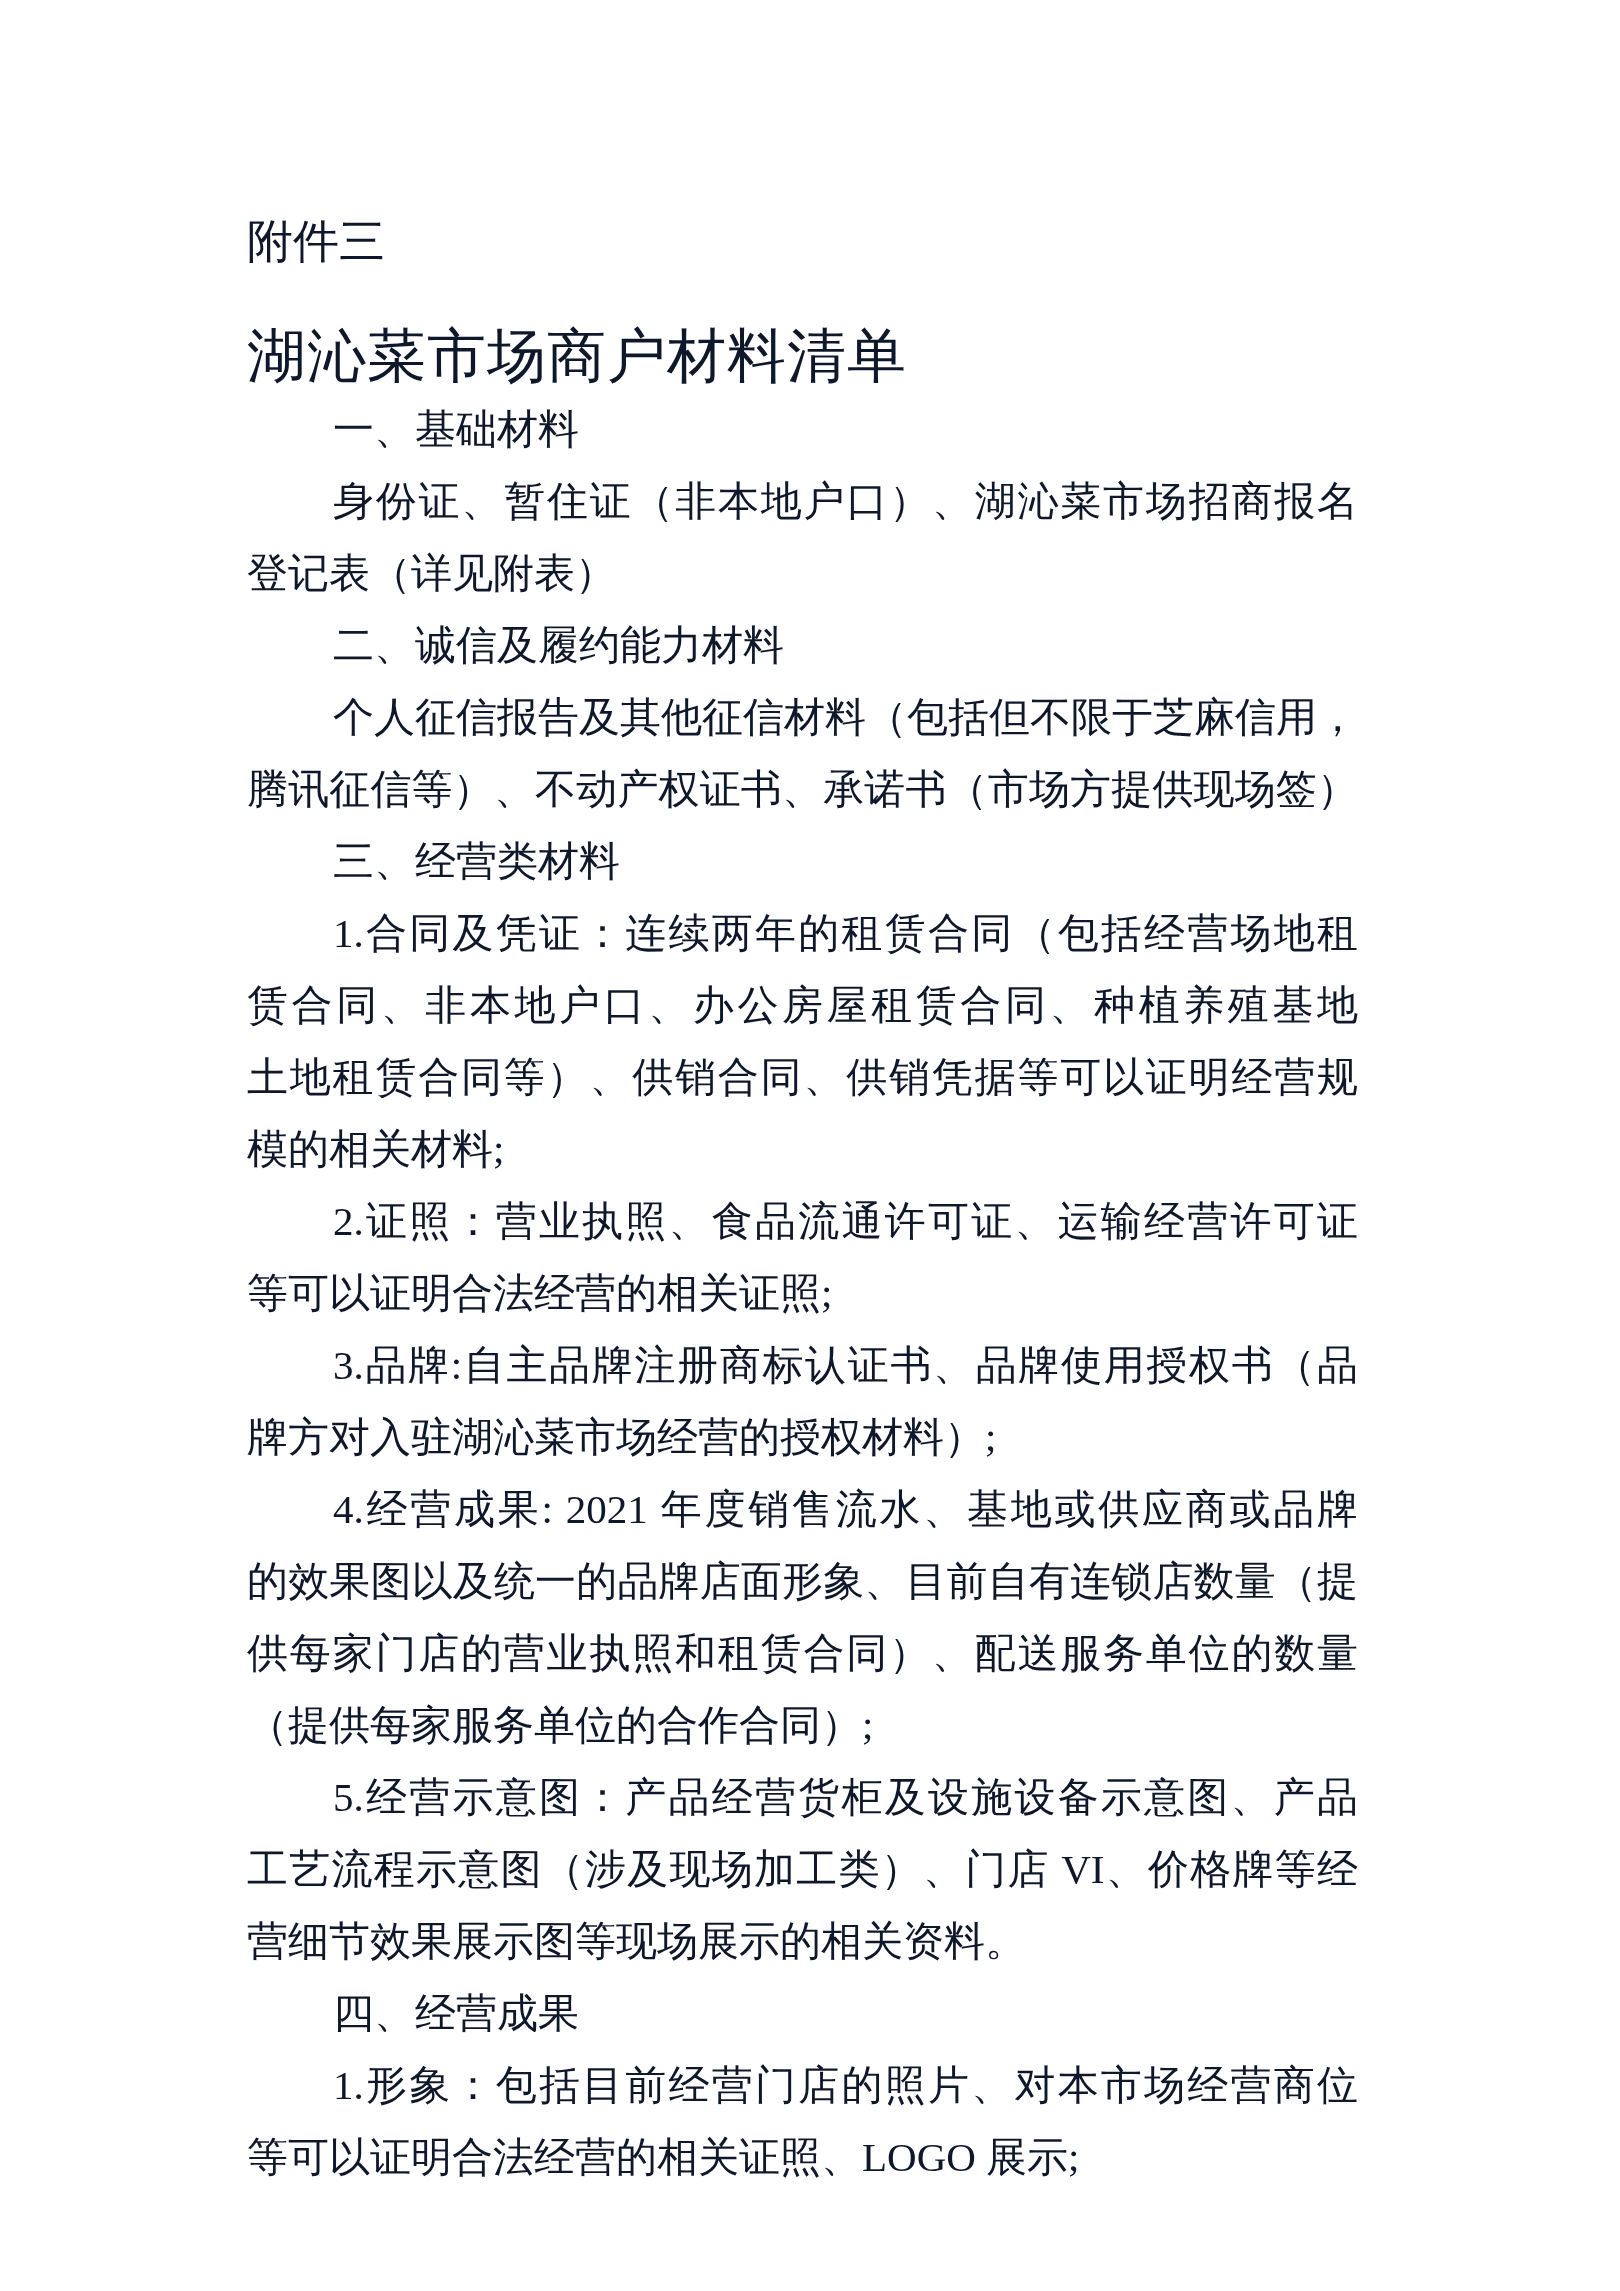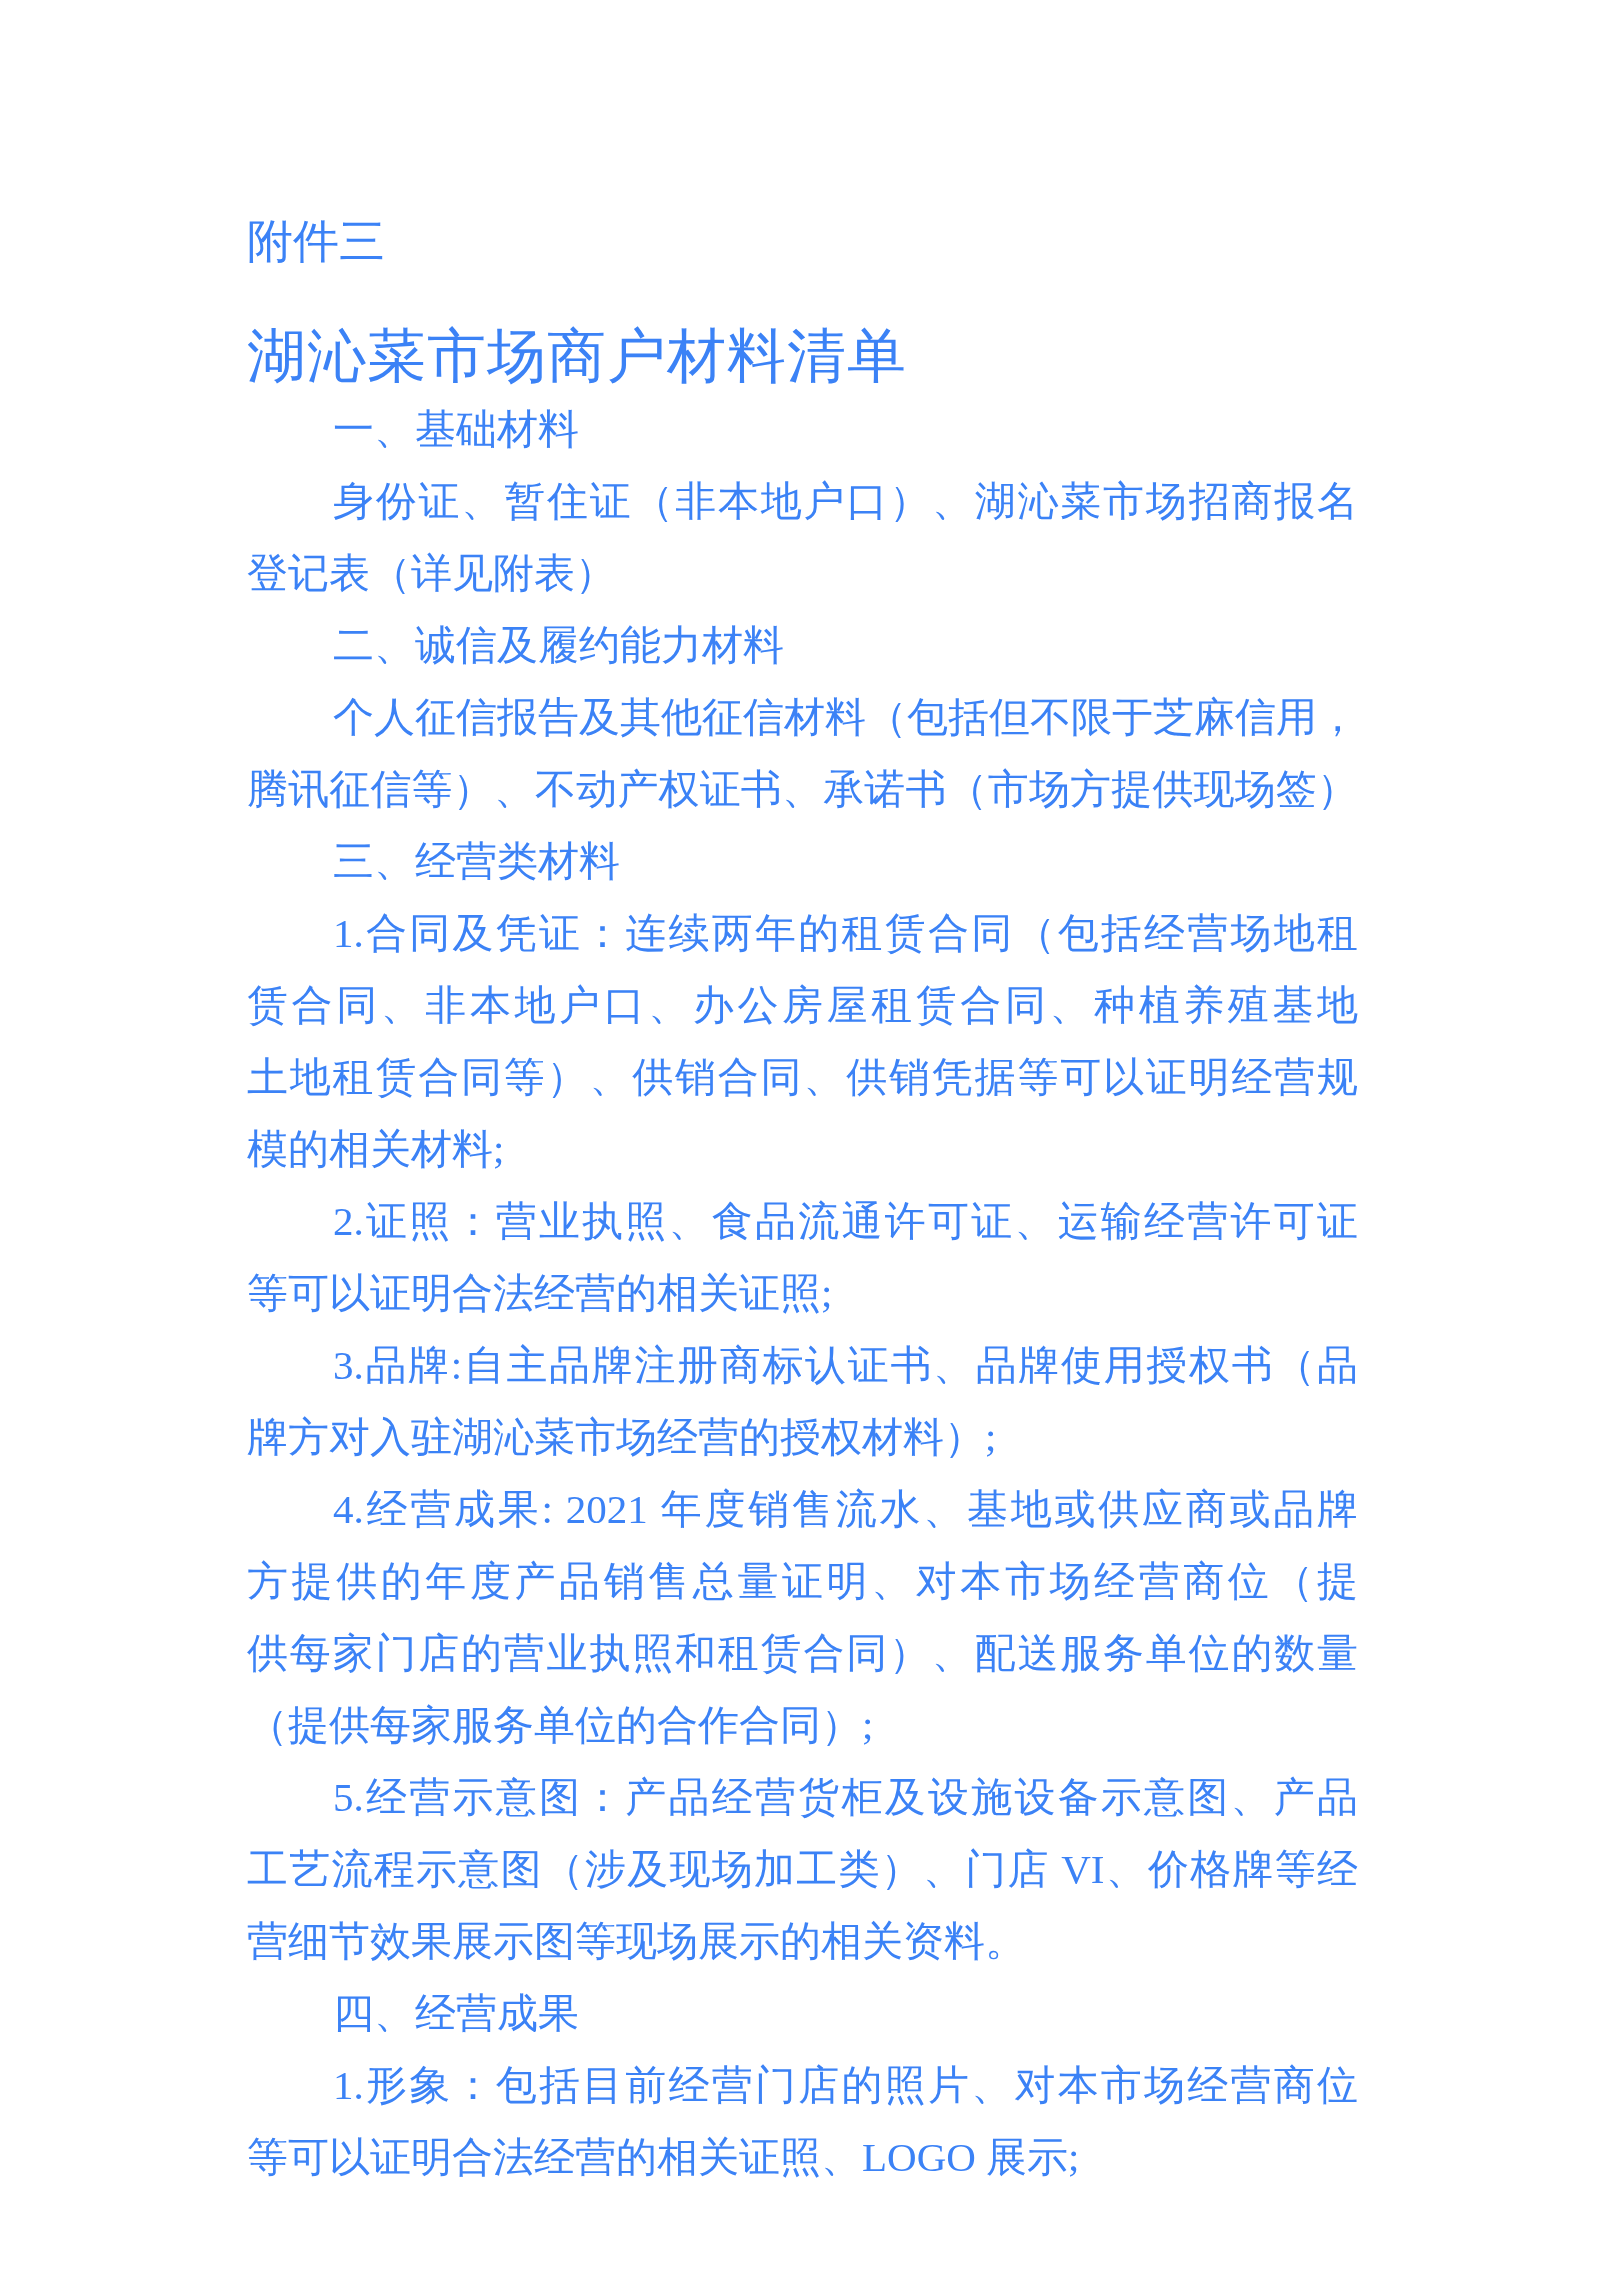--- a/index.html
+++ b/index.html
@@ -5,21 +5,21 @@
   html, body {
     margin: 0;
     padding: 0;
     background: #ffffff;
   }
   .page {
     position: relative;
     width: 1620px;
     height: 2292px;
     background: #ffffff;
-    color: #3b82f6;
+    color: #0f172a;
     font-family: "Liberation Serif", "DejaVu Serif", serif;
     overflow: hidden;
   }
   .content {
     position: absolute;
     left: 247px;
     top: 216px;
     width: 1111px;
   }
   .attachment {
@@ -69,21 +69,21 @@
       <div class="line indent">三、经营类材料</div>
       <div class="line indent fill">1.合同及凭证：连续两年的租赁合同（包括经营场地租</div>
       <div class="line fill">赁合同、非本地户口、办公房屋租赁合同、种植养殖基地</div>
       <div class="line fill">土地租赁合同等）、供销合同、供销凭据等可以证明经营规</div>
       <div class="line">模的相关材料;</div>
       <div class="line indent fill">2.证照：营业执照、食品流通许可证、运输经营许可证</div>
       <div class="line">等可以证明合法经营的相关证照;</div>
       <div class="line indent fill">3.品牌:自主品牌注册商标认证书、品牌使用授权书（品</div>
       <div class="line">牌方对入驻湖沁菜市场经营的授权材料）;</div>
       <div class="line indent fill">4.经营成果: 2021 年度销售流水、基地或供应商或品牌</div>
-      <div class="line fill">方提供的年度产品销售总量证明、对本市场经营商位（提</div>
+      <div class="line fill">的效果图以及统一的品牌店面形象、目前自有连锁店数量（提</div>
       <div class="line fill">供每家门店的营业执照和租赁合同）、配送服务单位的数量</div>
       <div class="line">（提供每家服务单位的合作合同）;</div>
       <div class="line indent fill">5.经营示意图：产品经营货柜及设施设备示意图、产品</div>
       <div class="line fill">工艺流程示意图（涉及现场加工类）、门店 VI、价格牌等经</div>
       <div class="line">营细节效果展示图等现场展示的相关资料。</div>
       <div class="line indent">四、经营成果</div>
       <div class="line indent fill">1.形象：包括目前经营门店的照片、对本市场经营商位</div>
       <div class="line">等可以证明合法经营的相关证照、LOGO 展示;</div>
     </div>
   </div>

